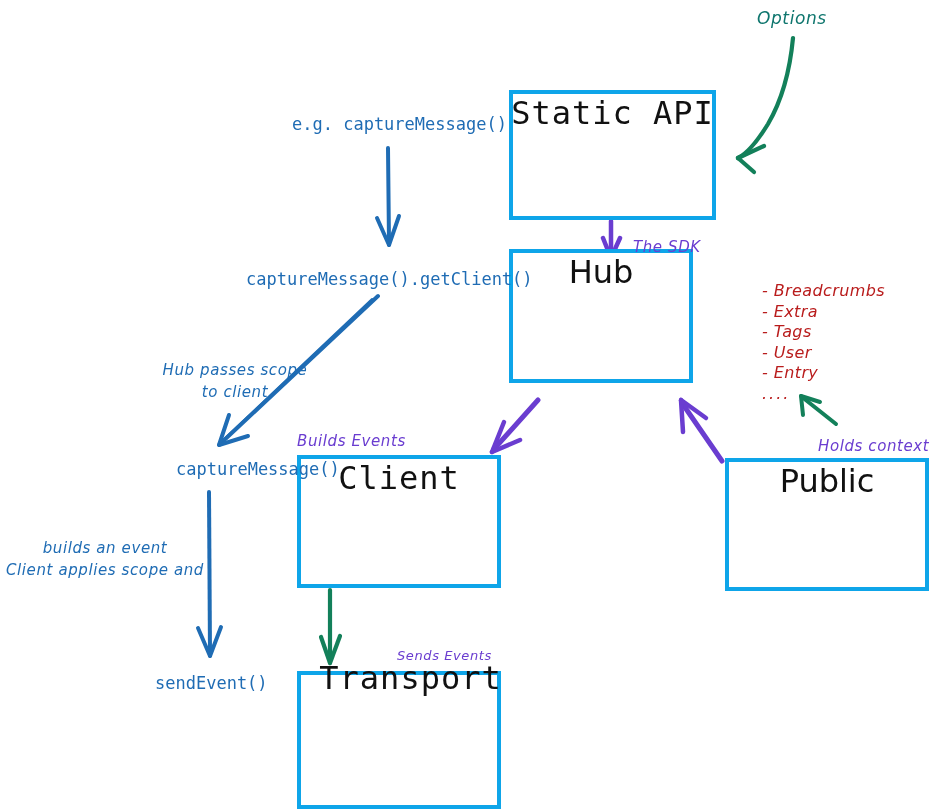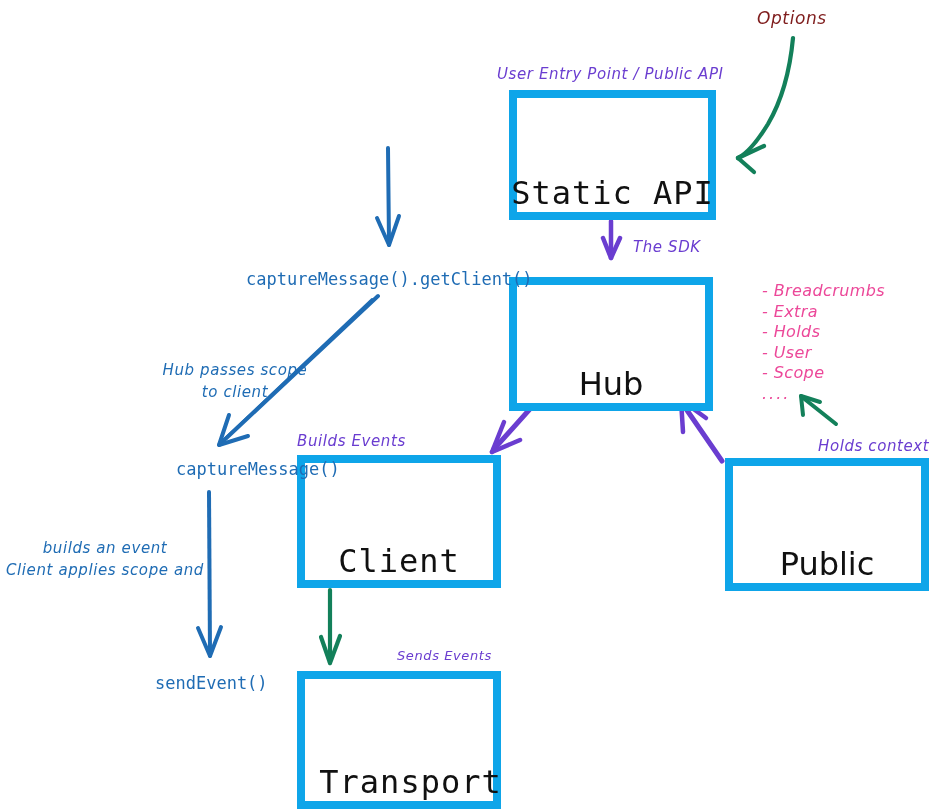--- a/index.html
+++ b/index.html
@@ -21,23 +21,23 @@
     top: 0;
     width: 938px;
     height: 809px;
     pointer-events: none;
   }
   
   .node-box {
     position: absolute;
     box-sizing: border-box;
     background: #ffffff;
-    border: 8px solid #0ea5e9;
+    border: 4px solid #0ea5e9;
     display: flex;
-    align-items: flex-end;
+    align-items: flex-start;
     justify-content: center;
   }
   .node-box .node-label {
     color: #111111;
     white-space: nowrap;
   }
   .mono-label {
     font-family: "DejaVu Sans Mono", "Liberation Mono", monospace;
     font-size: 32px;
     letter-spacing: 1px;
@@ -51,33 +51,33 @@
   .hand {
     position: absolute;
     font-family: "DejaVu Sans", "Liberation Sans", sans-serif;
     font-size: 15px;
     font-style: italic;
     letter-spacing: 0.6px;
     white-space: nowrap;
     line-height: 1.45;
   }
   .hand-purple { color: #6a3dd0; }
-  .hand-green  { color: #7f1d1d; }
+  .hand-green  { color: #0f766e; }
   .hand-blue   { color: #1f6cb4; }
   
   .code {
     position: absolute;
     font-family: "DejaVu Sans Mono", "Liberation Mono", monospace;
     font-size: 17px;
     color: #1f6cb4;
     white-space: nowrap;
   }
   .ctx-list {
     position: absolute;
-    color: #ec4899;
+    color: #b91c1c;
     font-family: "DejaVu Sans", "Liberation Sans", sans-serif;
     font-style: italic;
     font-size: 16px;
     line-height: 20.5px;
     white-space: nowrap;
   }
   .ctx-list div { letter-spacing: 0.4px; }
   .center { text-align: center; }
 </style>
 </head>
@@ -140,67 +140,67 @@
       <path d="M330 590 L 330 660" fill="none" stroke="#13805a" stroke-width="4.2" stroke-linecap="round"></path>
       <path d="M330 663 L 321 637" fill="none" stroke="#13805a" stroke-width="4.2" stroke-linecap="round"></path>
       <path d="M330 663 L 340 636" fill="none" stroke="#13805a" stroke-width="4.2" stroke-linecap="round"></path>
     </g>
   </svg>
 
   <div class="node-box" style="left:509px; top:90px; width:207px; height:130px;">
     <span class="node-label mono-label">Static API</span>
   </div>
 
-  <div class="node-box" style="left:509px; top:277px; width:204px; height:134px;">
+  <div class="node-box" style="left:509px; top:249px; width:184px; height:134px;">
     <span class="node-label sans-label">Hub</span>
   </div>
 
   <div class="node-box" style="left:297px; top:455px; width:204px; height:133px;">
     <span class="node-label mono-label">Client</span>
   </div>
 
   <div class="node-box" style="left:725px; top:458px; width:204px; height:133px;">
     <span class="node-label sans-label">Public</span>
   </div>
 
   <div class="node-box" style="left:297px; top:671px; width:204px; height:138px;">
     <span class="node-label mono-label" style="margin-top:-16px;margin-left:23px;">Transport</span>
   </div>
 
   <div class="hand hand-green" style="left:757px; top:6px; font-size:17px;">Options</div>
 
-  <div class="hand hand-purple" style="left:497px; top:64px; font-size:15px;">User Entry Point / Public API</div>
 
   <div class="hand hand-purple" style="left:633px; top:237px; font-size:15px;">The SDK</div>
 
   <div class="hand hand-purple" style="left:297px; top:431px; font-size:15px;">Builds Events</div>
 
   <div class="hand hand-purple" style="left:397px; top:647px; font-size:13px;">Sends Events</div>
 
   <div class="hand hand-purple" style="left:818px; top:436px; font-size:15px;">Holds context</div>
 
   <div class="hand hand-blue center" style="left:160px; top:324px; width:150px;margin-top:36px;">
     <div>Hub passes scope</div>
     <div>to client</div>
   </div>
 
   <div class="hand hand-blue center" style="left:6px; top:538px; width:198px;">
     <div>builds an event</div>
     <div>Client applies scope and</div>
   </div>
 
+  <div class="code" style="left:292px; top:114px;">e.g. captureMessage()</div>
 
   <div class="code" style="left:246px; top:269px;">captureMessage().getClient()</div>
 
   <div class="code" style="left:128px; top:459px;margin-left:48px;">captureMessage()</div>
 
   <div class="code" style="left:155px; top:673px;">sendEvent()</div>
 
   <div class="ctx-list" style="left:762px; top:281px;">
     <div>- Breadcrumbs</div>
     <div>- Extra</div>
-    <div>- Holds</div>
+    <div>- Tags</div>
     <div>- User</div>
-    <div>- Scope</div>
+    <div>- Entry</div>
     <div style="letter-spacing:2px;">....</div>
   </div>
 
 </div>
 
 </body></html>

